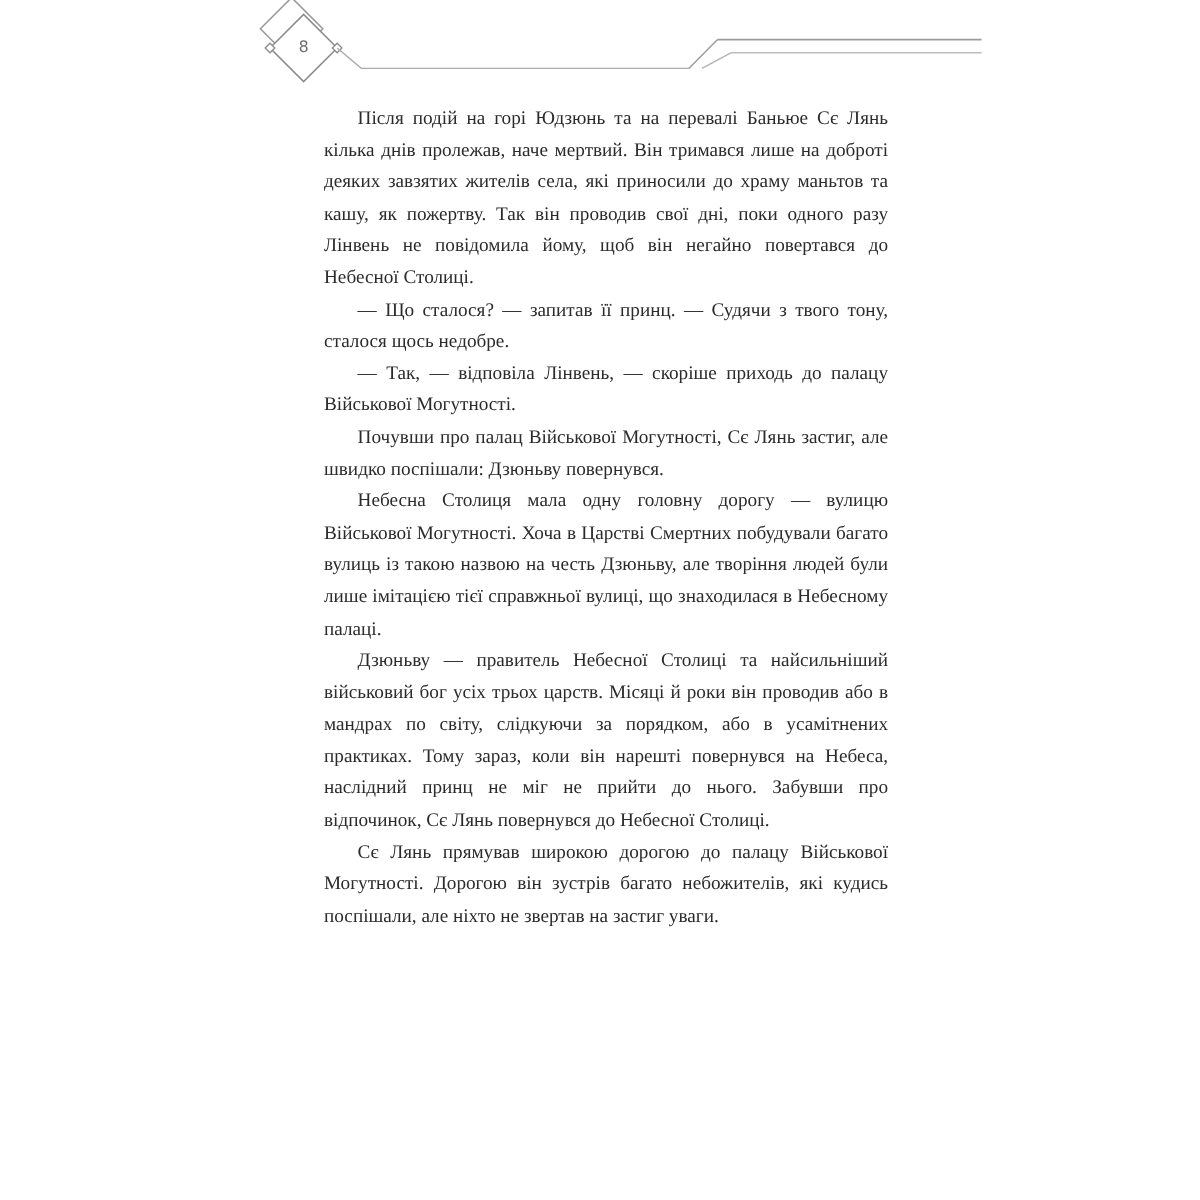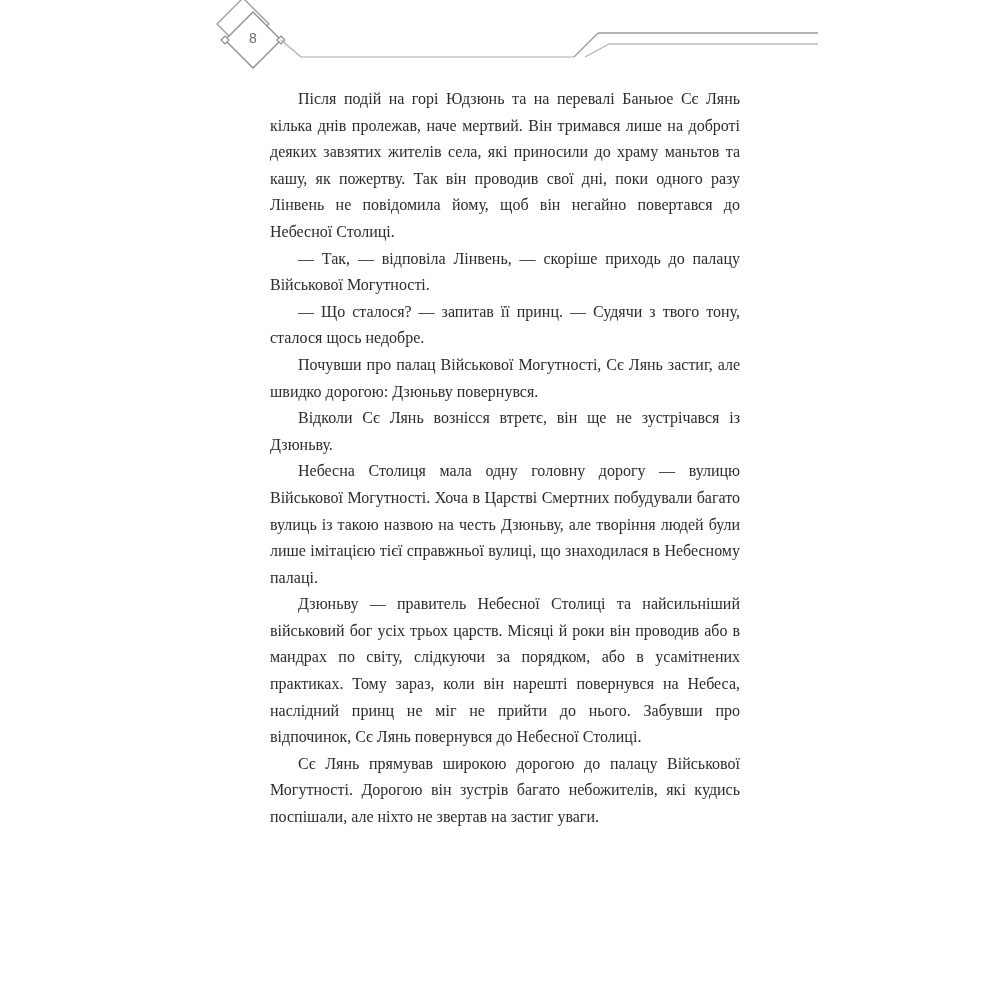--- a/index.html
+++ b/index.html
@@ -77,22 +77,21 @@
       <polyline points="585,57 609,44" stroke="#b3b3b3" stroke-width="1.2" fill="none"></polyline>
 
       <line x1="598" y1="33" x2="818" y2="33" stroke="#9b9b9b" stroke-width="1.4"></line>
       <line x1="609" y1="44" x2="818" y2="44" stroke="#bcbcbc" stroke-width="1.3"></line>
     </svg>
     <span class="page-number">8</span>
   </div>
 
   <div class="text-body">
     <p>Після подій на горі Юдзюнь та на перевалі Баньюе Сє Лянь кілька днів пролежав, наче мертвий. Він тримався лише на доброті деяких завзятих жителів села, які приносили до храму маньтов та кашу, як пожертву. Так він проводив свої дні, поки одного разу Лінвень не повідомила йому, щоб він негайно повертався до Небесної Столиці.</p>
+    <p>— Що сталося? — запитав її принц. — Судячи з твого тону, сталося щось недобре.</p>
     <p>— Так, — відповіла Лінвень, — скоріше приходь до палацу Військової Могутності.</p>
-    <p>— Що сталося? — запитав її принц. — Судячи з твого тону, сталося щось недобре.</p>
-    <p>Почувши про палац Військової Могутності, Сє Лянь застиг, але швидко дорогою: Дзюньву повернувся.</p>
-    <p>Відколи Сє Лянь вознісся втретє, він ще не зустрічався із Дзюньву.</p>
+    <p>Почувши про палац Військової Могутності, Сє Лянь застиг, але швидко поспішали: Дзюньву повернувся.</p>
     <p>Небесна Столиця мала одну головну дорогу — вулицю Військової Могутності. Хоча в Царстві Смертних побудували багато вулиць із такою назвою на честь Дзюньву, але творіння людей були лише імітацією тієї справжньої вулиці, що знаходилася в Небесному палаці.</p>
     <p>Дзюньву — правитель Небесної Столиці та найсильніший військовий бог усіх трьох царств. Місяці й роки він проводив або в мандрах по світу, слідкуючи за порядком, або в усамітнених практиках. Тому зараз, коли він нарешті повернувся на Небеса, наслідний принц не міг не прийти до нього. Забувши про відпочинок, Сє Лянь повернувся до Небесної Столиці.</p>
     <p>Сє Лянь прямував широкою дорогою до палацу Військової Могутності. Дорогою він зустрів багато небожителів, які кудись поспішали, але ніхто не звертав на застиг уваги.</p>
   </div>
 
 </div>
 
 </body></html>

